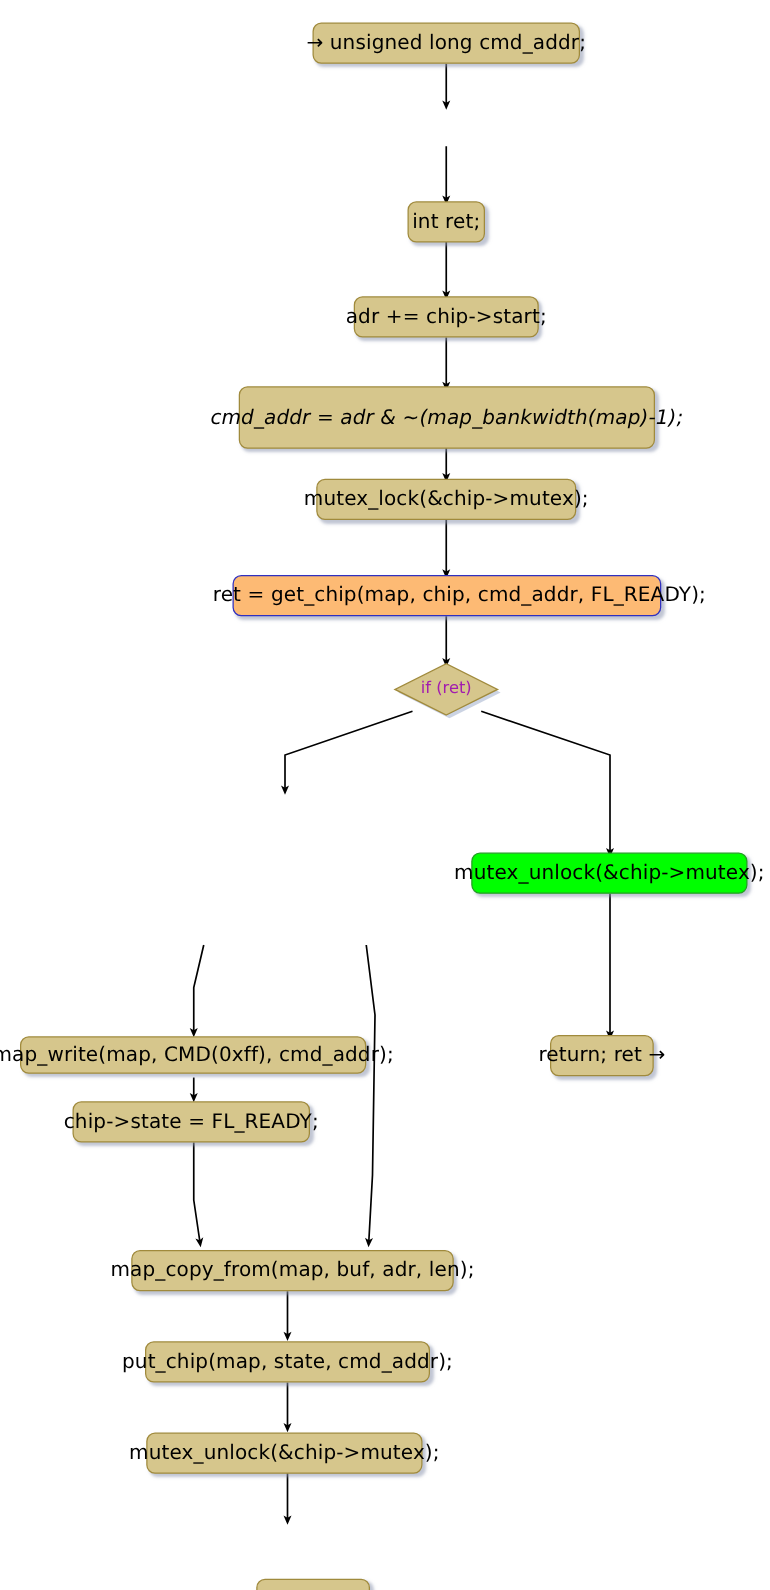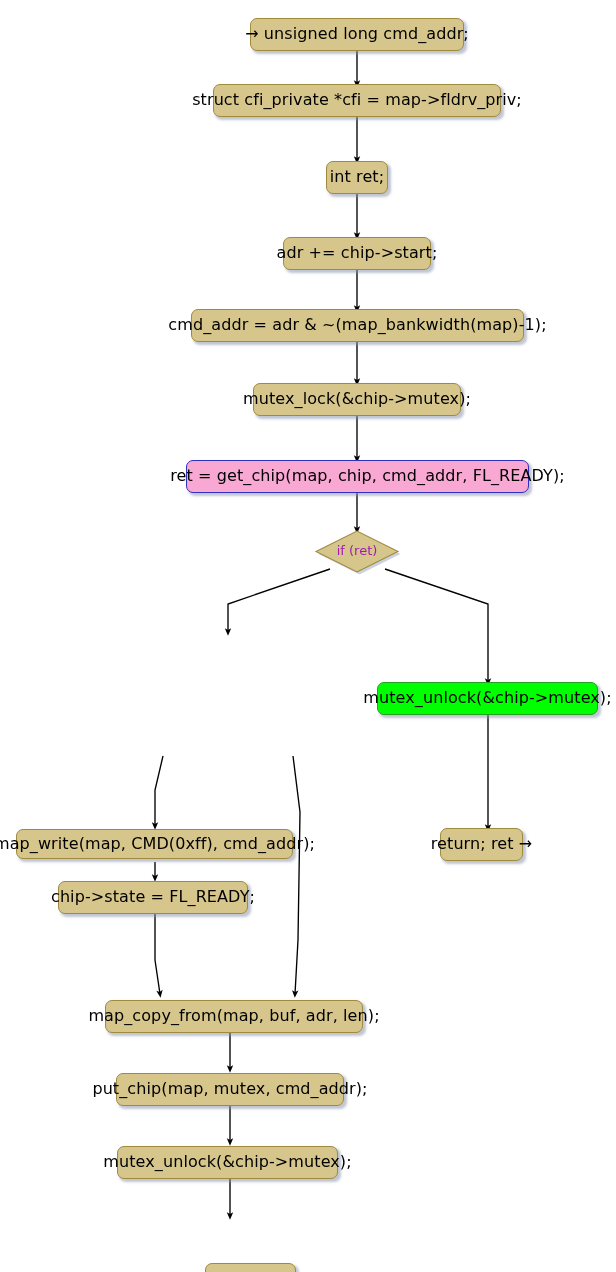--- a/index.html
+++ b/index.html
@@ -41,21 +41,21 @@
     line-height: 1.05;
     letter-spacing: 0.1px;
   }
   .activity {
     border: 1.2px solid #A08A3C;
     border-radius: 7px;
     background: #D6C68C;
     box-shadow: 2.5px 2.5px 2.5px rgba(140,150,175,0.55);
   }
   .activity.highlight-blue {
-    background: #f9a8d4;
+    background: #fdba74;
     border-color: #3030C0;
     padding-left: 20px;
   }
   .activity.highlight-green {
     background: #00FF00;
     border-color: #22A022;
   }
   .diamond-wrap {
     position: absolute;
     display: block;
@@ -110,33 +110,30 @@
       <path d="M230,1033 L230,1069"></path>
       <path d="M230,1106 L230,1142"></path>
       <path d="M230,1178 L230,1216"></path>
     </g>
   </svg>
 
   <div class="node activity" style="left:250px; top:18px; width:214px; height:33px;">
     <span>→ unsigned long cmd_addr;</span>
   </div>
 
-  <div class="node activity" style="left:213px; top:84px; width:288px; height:33px;">
-    <span>struct cfi_private *cfi = map-&gt;fldrv_priv;</span>
-  </div>
 
   <div class="node activity" style="left:326px; top:161px; width:62px; height:33px;">
     <span>int ret;</span>
   </div>
 
   <div class="node activity" style="left:283px; top:237px; width:148px; height:33px;">
     <span>adr += chip-&gt;start;</span>
   </div>
 
-  <div class="node activity" style="left:191px; top:309px; width:333px; height:33px;">
+  <div class="node activity" style="left:191px; top:309px; width:333px; height:50px;font-style:italic;">
     <span>cmd_addr = adr &amp; ~(map_bankwidth(map)-1);</span>
   </div>
 
   <div class="node activity" style="left:253px; top:383px; width:208px; height:33px;">
     <span>mutex_lock(&amp;chip-&gt;mutex);</span>
   </div>
 
   <div class="node activity highlight-blue" style="left:186px; top:460px; width:343px; height:33px;">
     <span>ret = get_chip(map, chip, cmd_addr, FL_READY);</span>
   </div>
@@ -164,21 +161,21 @@
 
   <div class="node activity" style="left:58px; top:881px; width:190px; height:33px;">
     <span>chip-&gt;state = FL_READY;</span>
   </div>
 
   <div class="node activity" style="left:105px; top:1000px; width:258px; height:33px;">
     <span>map_copy_from(map, buf, adr, len);</span>
   </div>
 
   <div class="node activity" style="left:116px; top:1073px; width:228px; height:33px;">
-    <span>put_chip(map, mutex, cmd_addr);</span>
+    <span>put_chip(map, state, cmd_addr);</span>
   </div>
 
   <div class="node activity" style="left:117px; top:1146px; width:221px; height:33px;">
     <span>mutex_unlock(&amp;chip-&gt;mutex);</span>
   </div>
 
   <div class="node activity" style="left:185px; top:1263px; width:91px; height:33px;margin-left:20px;">
     <span>return; 0 →</span>
   </div>
 

